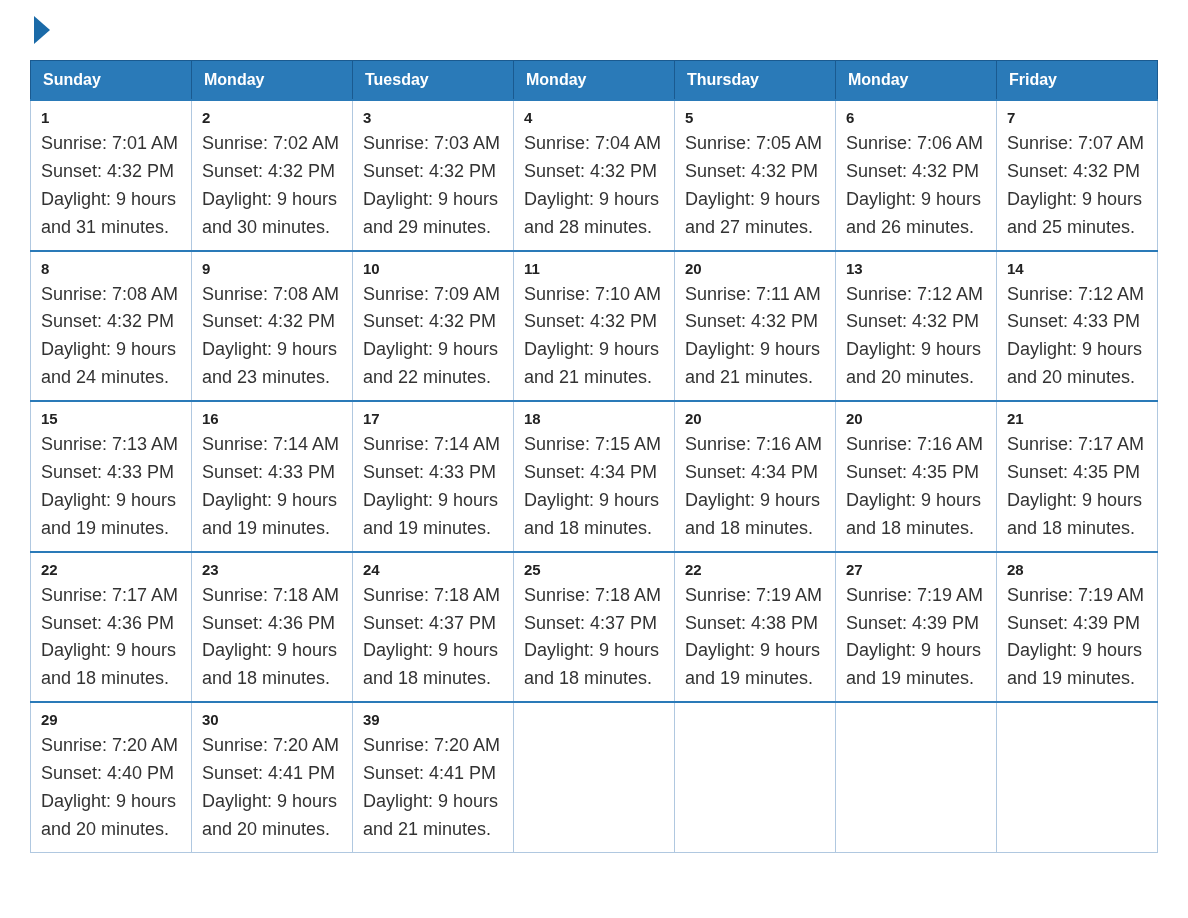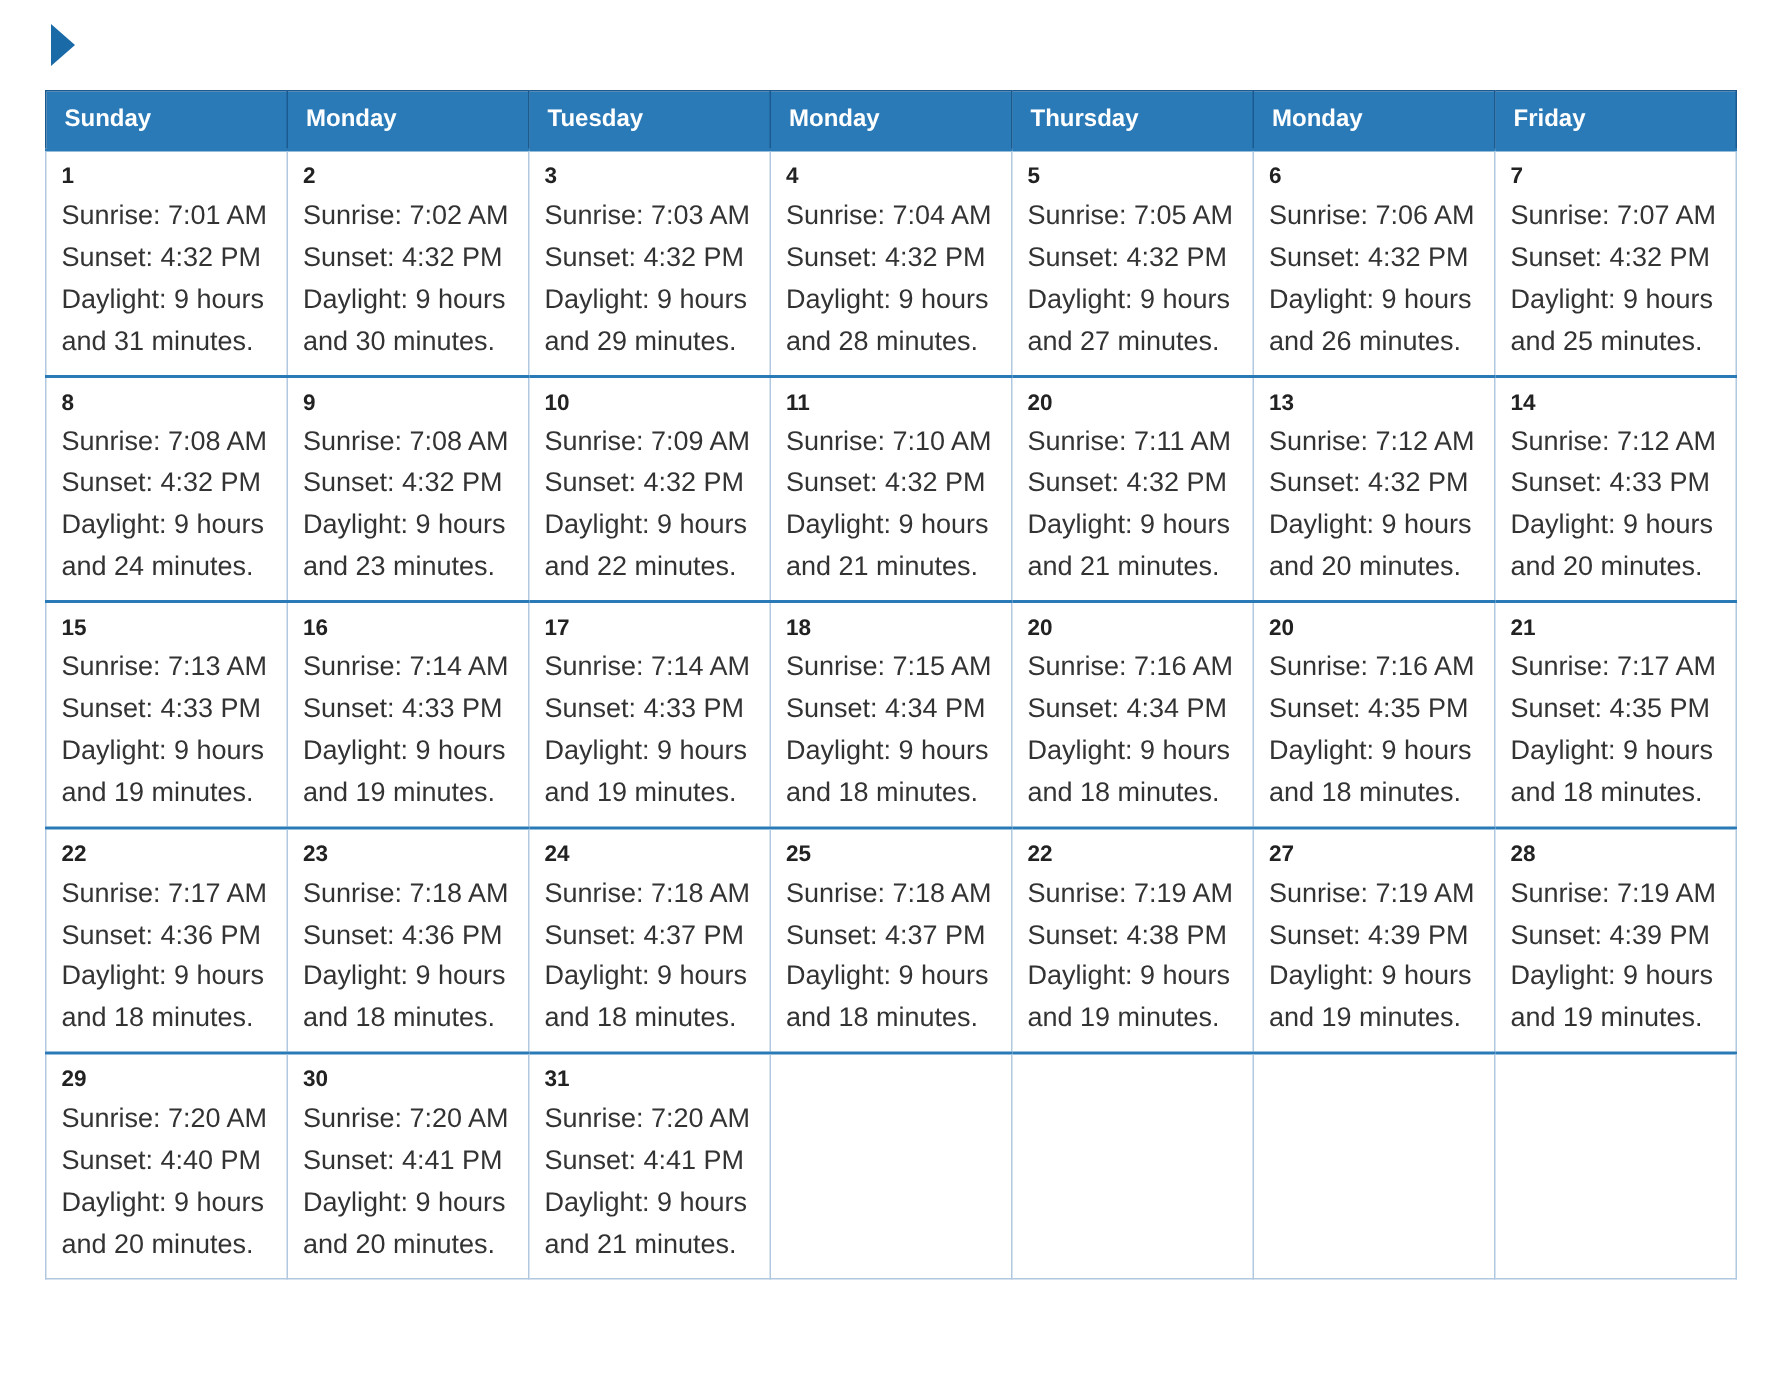--- a/index.html
+++ b/index.html
@@ -409,21 +409,21 @@
         <td>
         <span class="day-number">30</span>
         <div class="day-info">
           Sunrise: 7:20 AM<br>
           Sunset: 4:41 PM<br>
           Daylight: 9 hours<br>
           and 20 minutes.
         </div>
       </td>
         <td>
-        <span class="day-number">31</span>
+        <span class="day-number">39</span>
         <div class="day-info">
           Sunrise: 7:20 AM<br>
           Sunset: 4:41 PM<br>
           Daylight: 9 hours<br>
           and 21 minutes.
         </div>
       </td>
         <td class="empty-cell"></td>
         <td class="empty-cell"></td>
         <td class="empty-cell"></td>

